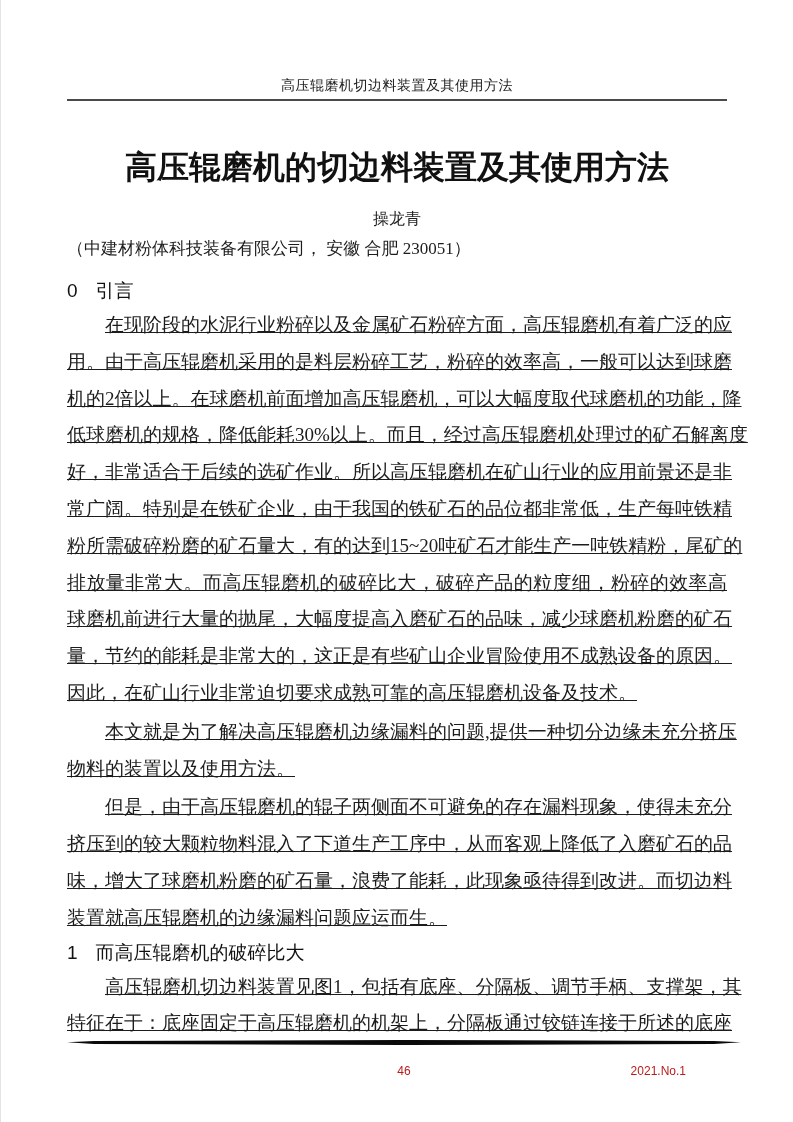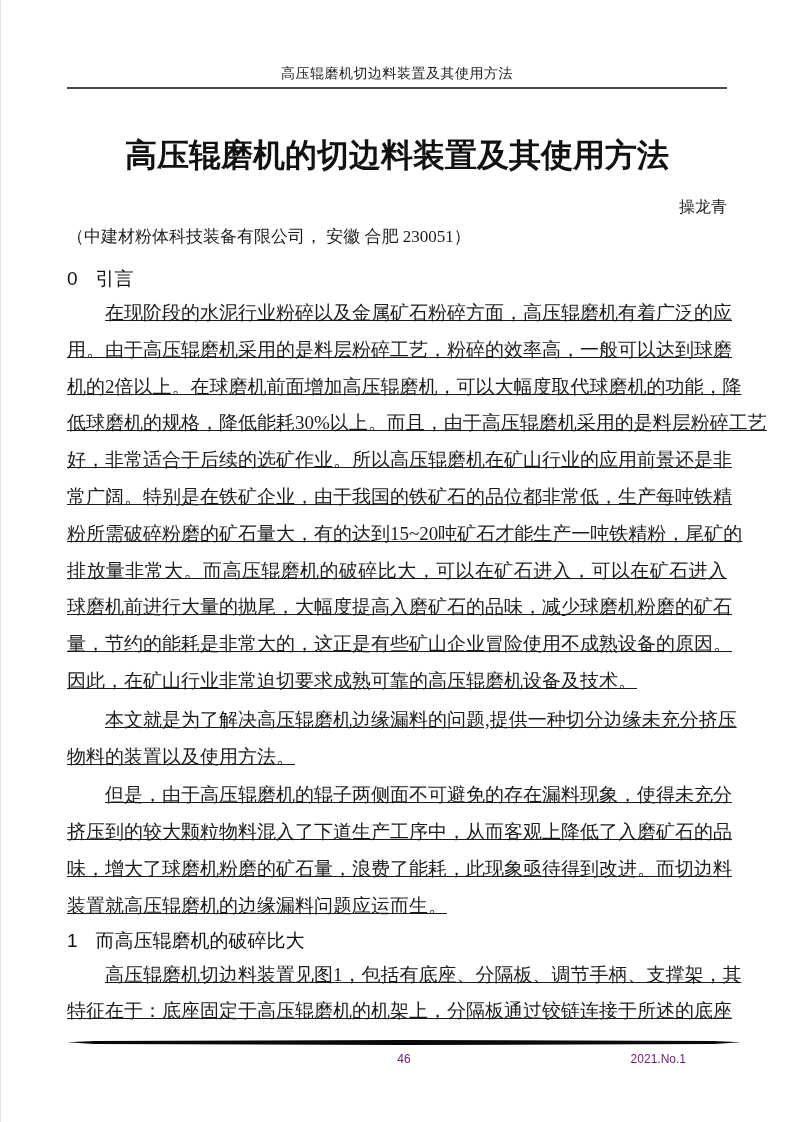--- a/index.html
+++ b/index.html
@@ -2,21 +2,21 @@
 <html lang="zh"><head>
 <meta charset="utf-8">
 <style>
   html, body { margin: 0; padding: 0; background: #ffffff; }
   .page {
     position: relative;
     width: 793px;
     height: 1122px;
     background: #ffffff;
     box-sizing: border-box;
-    padding: 4px 66px;
+    padding: 16px 66px;
     border-left: 1px solid #e3e3e3;
     overflow: hidden;
     color: #1c1c1c;
     font-family: "Liberation Serif", "DejaVu Serif", serif;
   }
   .running-head {
     margin-top: 62px;
     text-align: center;
     font-size: 14px;
     line-height: 16px;
@@ -32,21 +32,21 @@
     margin: 46px 0 0 0;
     text-align: center;
     font-family: "Liberation Sans", "DejaVu Sans", sans-serif;
     font-weight: bold;
     font-size: 32px;
     line-height: 40px;
     color: #111;
   }
   .author {
     margin-top: 22px;
-    text-align: right;
+    text-align: center;
     font-size: 16px;
     line-height: 20px;
   }
   .affiliation {
     margin-top: 8px;
     margin-bottom: 16px;
     text-align: left;
     font-size: 17px;
     line-height: 24px;
   }
@@ -75,26 +75,26 @@
     top: 1040px;
     width: 674px;
   }
   .footer-rule {
     height: 5px;
     background: #0a0a0a;
     clip-path: polygon(0 45%, 4% 18%, 50% 0, 96% 18%, 100% 45%, 96% 82%, 50% 100%, 4% 82%);
   }
   .footer-row {
     position: relative;
-    margin-top: 6px;
+    margin-top: 18px;
     height: 16px;
     font-family: "Liberation Sans", "DejaVu Sans", sans-serif;
     font-size: 12px;
     line-height: 16px;
-    color: #701a75;
+    color: #b91c1c;
   }
   .page-number {
     position: absolute;
     left: 0; right: 0;
     text-align: center;
   }
   .issue-number {
     position: absolute;
     right: 55px;
   }
@@ -111,25 +111,25 @@
   <div class="author">操龙青</div>
 
   <div class="affiliation">（中建材粉体科技装备有限公司， 安徽 合肥 230051）</div>
 
   <main>
       <h2 class="sec-heading"><span class="sec-num">0</span><span>引言</span></h2>
       <div class="para">
         <div class="line first">在现阶段的水泥行业粉碎以及金属矿石粉碎方面，高压辊磨机有着广泛的应</div>
         <div class="line">用。由于高压辊磨机采用的是料层粉碎工艺，粉碎的效率高，一般可以达到球磨</div>
         <div class="line">机的2倍以上。在球磨机前面增加高压辊磨机，可以大幅度取代球磨机的功能，降</div>
-        <div class="line">低球磨机的规格，降低能耗30%以上。而且，由于高压辊磨机采用的是料层粉碎工艺</div>
+        <div class="line">低球磨机的规格，降低能耗30%以上。而且，经过高压辊磨机处理过的矿石解离度</div>
         <div class="line">好，非常适合于后续的选矿作业。所以高压辊磨机在矿山行业的应用前景还是非</div>
         <div class="line">常广阔。特别是在铁矿企业，由于我国的铁矿石的品位都非常低，生产每吨铁精</div>
         <div class="line">粉所需破碎粉磨的矿石量大，有的达到15~20吨矿石才能生产一吨铁精粉，尾矿的</div>
-        <div class="line">排放量非常大。而高压辊磨机的破碎比大，可以在矿石进入，可以在矿石进入</div>
+        <div class="line">排放量非常大。而高压辊磨机的破碎比大，破碎产品的粒度细，粉碎的效率高</div>
         <div class="line">球磨机前进行大量的抛尾，大幅度提高入磨矿石的品味，减少球磨机粉磨的矿石</div>
         <div class="line">量，节约的能耗是非常大的，这正是有些矿山企业冒险使用不成熟设备的原因。</div>
         <div class="line last">因此，在矿山行业非常迫切要求成熟可靠的高压辊磨机设备及技术。</div>
       </div>
       <div class="para">
         <div class="line first">本文就是为了解决高压辊磨机边缘漏料的问题,提供一种切分边缘未充分挤压</div>
         <div class="line last">物料的装置以及使用方法。</div>
       </div>
       <div class="para">
         <div class="line first">但是，由于高压辊磨机的辊子两侧面不可避免的存在漏料现象，使得未充分</div>

